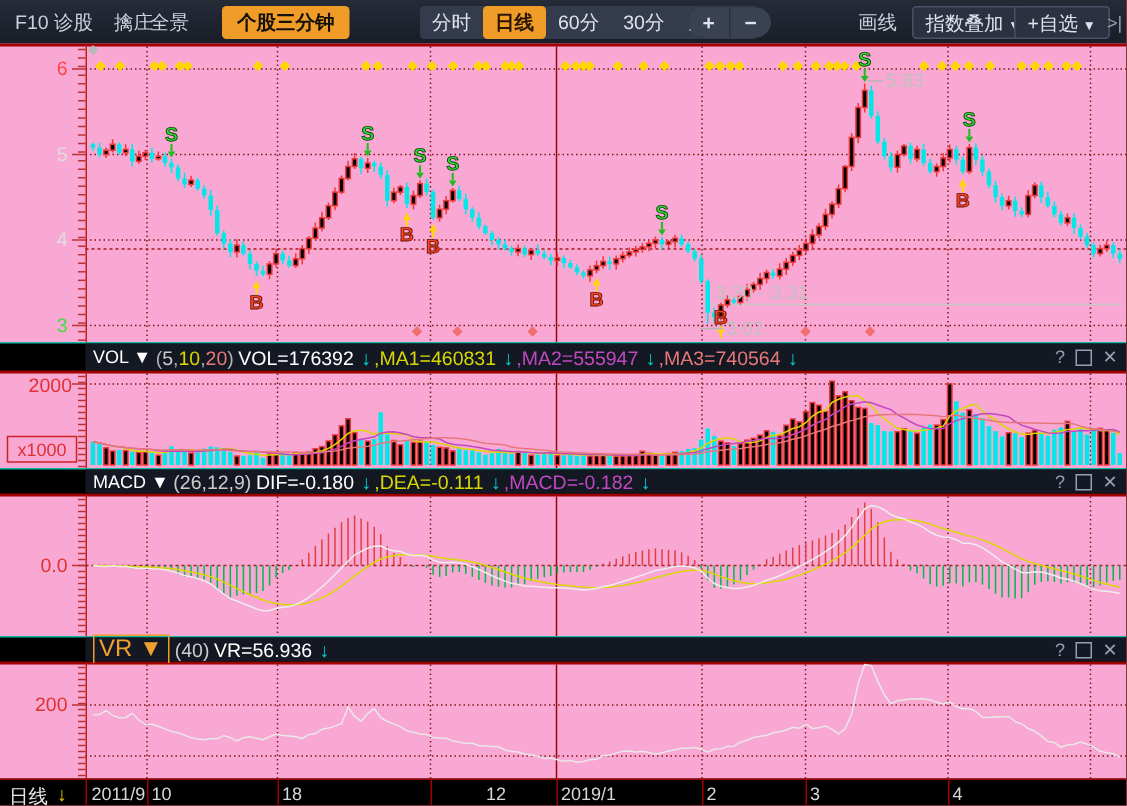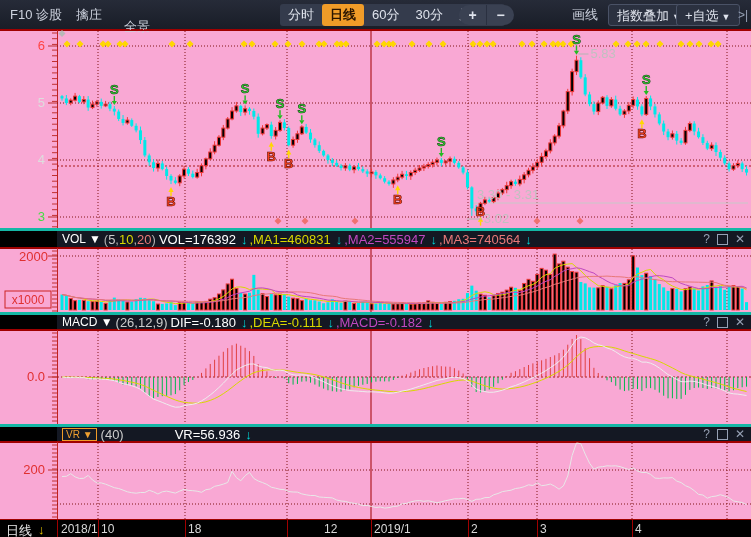--- a/index.html
+++ b/index.html
@@ -14,21 +14,21 @@
   #seg{position:absolute;left:280px;top:4px;height:22px;background:#343b4c;border-radius:3px;display:flex;}
   .segbtn{height:22px;line-height:22px;padding:0 8px;font-size:13px;color:#dfe3ec;border-radius:3px;}
   .segbtn.active{background:#f09c28;color:#2a1500;font-weight:bold;}
   .caret{font-size:9px;margin-left:3px;color:inherit;}
   #zoomctl{position:absolute;left:459px;top:5px;height:20px;background:#3a4152;border-radius:10px;display:flex;overflow:hidden;}
   .zbtn{width:27px;text-align:center;line-height:20px;color:#dfe3ec;font-size:14px;font-weight:bold;}
   .zbtn+.zbtn{border-left:1px solid #2a3040;}
   .tbbtn{position:absolute;top:4px;height:22px;line-height:22px;padding:0 8px;background:#2b3140;
          border:1px solid #4a5266;border-radius:3px;color:#dfe3ec;font-size:13px;box-sizing:border-box;}
   
-  .phdr{position:absolute;left:0;width:751px;background:#000;border-top:3px solid #14b8a6;border-bottom:1px solid #a00000;box-sizing:border-box;}
+  .phdr{position:absolute;left:0;width:751px;background:#000;border-top:1px solid #14b8a6;border-bottom:1px solid #a00000;box-sizing:border-box;}
   .phdr .inner{position:absolute;left:57px;right:0;top:0;bottom:0;background:#141823;
                font-size:13px;display:flex;align-items:center;padding-left:5px;}
   .hspan{margin-right:3px;white-space:pre;}
   .arrowdn{color:#00d8d8;font-weight:bold;margin:0 2px;}
   .wicons{position:absolute;right:6px;top:0;bottom:0;display:flex;align-items:center;gap:7px;color:#96a0b4;font-size:12px;}
   .wbox{width:9px;height:9px;border:1px solid #96a0b4;display:inline-block;}
   .vrbox{border:1px solid #f09c28;color:#f0a030;padding:0 3px;margin-right:4px;font-size:13px;}
   
   #bottombar{position:absolute;left:0;top:519px;width:751px;height:18px;background:#000;border-top:1px solid #a00000;box-sizing:border-box;}
   .datelbl{position:absolute;top:2px;color:#d8d8d8;font-size:12px;}
@@ -40,22 +40,23 @@
 </head>
 <body>
 
 <div id="win">
 
   <div id="toolbar">
     <div id="tb-menu">
         <span class="tbitem" style="left: 10px;">F10</span>
         <span class="tbitem" style="left: 36px;">诊股</span>
         <span class="tbitem" style="left: 76px;">擒庄</span>
-        <span class="tbitem" style="left: 124px; margin-top: 12px;">全景</span>
+        <span class="tbitem" style="left: 100px;">全景</span>
       </div>
+    <button id="promo">个股三分钟</button>
     <div id="seg">
         <span class="segbtn">分时</span>
         <span class="segbtn active">日线</span>
         <span class="segbtn">60分</span>
         <span class="segbtn">30分</span>
         <span class="segbtn">周线<span class="caret">▼</span></span>
       </div>
     <div id="zoomctl">
         <span class="zbtn">+</span>
         <span class="zbtn">−</span>
@@ -960,23 +961,23 @@
       <line x1="733.44" y1="47" x2="733.44" y2="60.27435686686242" stroke="#00b84c" stroke-width="1"></line>
       <line x1="737.8000000000001" y1="47" x2="737.8000000000001" y2="58.13005743300231" stroke="#00b84c" stroke-width="1"></line>
       <line x1="742.1600000000001" y1="47" x2="742.1600000000001" y2="57.24627649226686" stroke="#00b84c" stroke-width="1"></line>
       <line x1="746.5200000000001" y1="47" x2="746.5200000000001" y2="56.64962821123691" stroke="#00b84c" stroke-width="1"></line>
       <polyline points="62,47.0 66.36,47.1 70.72,47.2 75.08,47.2 79.44,47.3 83.8,47.3 88.16,47.6 92.52000000000001,47.8 96.88,48.0 101.24000000000001,48.2 105.6,48.5 109.96000000000001,48.7 114.32000000000001,49.1 118.68,49.7 123.04,50.5 127.4,51.3 131.76,52.2 136.12,53.2 140.48000000000002,54.4 144.84,56.1 149.2,58.1 153.56,60.3 157.92000000000002,62.4 162.28,64.4 166.64000000000001,66.3 171,68.2 175.36,70.0 179.72000000000003,71.4 184.08,72.3 188.44,72.8 192.8,73.1 197.16,73.1 201.52,72.7 205.88000000000002,71.8 210.24,70.4 214.60000000000002,68.6 218.96,66.4 223.32000000000002,63.7 227.68,60.7 232.04000000000002,57.4 236.4,53.9 240.76000000000002,50.7 245.12,47.6 249.48000000000002,44.9 253.84,42.7 258.20000000000005,41.4 262.56,40.5 266.92,39.9 271.28000000000003,39.8 275.64,40.0 280,40.0 284.36,40.1 288.72,40.8 293.08000000000004,41.6 297.44000000000005,42.3 301.8,42.8 306.16,43.3 310.52,43.9 314.88,44.6 319.24,45.7 323.6,46.9 327.96000000000004,48.3 332.32,49.7 336.68,51.3 341.04,52.8 345.40000000000003,54.2 349.76000000000005,55.5 354.12,56.5 358.48,57.5 362.84000000000003,58.3 367.20000000000005,59.0 371.56,59.6 375.92,60.1 380.28000000000003,60.5 384.64000000000004,61.0 389,61.4 393.36,61.7 397.72,61.8 402.08000000000004,61.7 406.44,61.4 410.8,60.9 415.16,60.3 419.52000000000004,59.5 423.88000000000005,58.6 428.24,57.5 432.6,56.4 436.96000000000004,55.2 441.32000000000005,54.1 445.68,53.0 450.04,51.9 454.40000000000003,51.0 458.76000000000005,50.3 463.12,50.0 467.48,50.1 471.84000000000003,51.2 476.20000000000005,52.7 480.56000000000006,54.4 484.92,55.8 489.28000000000003,57.1 493.64000000000004,58.1 498.00000000000006,58.8 502.36,59.1 506.72,59.0 511.08000000000004,58.5 515.44,57.9 519.8,57.1 524.1600000000001,56.1 528.52,54.8 532.8800000000001,53.4 537.24,51.8 541.6,50.1 545.96,48.2 550.32,46.1 554.6800000000001,43.8 559.04,41.3 563.4000000000001,38.5 567.76,35.1 572.1200000000001,31.1 576.48,26.8 580.84,22.8 585.2,19.8 589.5600000000001,17.8 593.9200000000001,16.9 598.2800000000001,16.5 602.64,16.3 607,16.7 611.36,17.2 615.72,18.1 620.08,19.4 624.44,20.9 628.8000000000001,22.3 633.1600000000001,23.5 637.5200000000001,24.8 641.88,26.2 646.24,27.4 650.6,28.6 654.96,29.9 659.32,31.5 663.6800000000001,33.5 668.0400000000001,35.7 672.4000000000001,37.9 676.76,40.2 681.12,42.5 685.48,44.4 689.84,45.7 694.2,46.9 698.5600000000001,48.0 702.9200000000001,49.1 707.2800000000001,50.4 711.6400000000001,51.5 716,52.7 720.36,54.0 724.72,55.4 729.08,56.9 733.44,58.3 737.8000000000001,59.4 742.1600000000001,60.5 746.5200000000001,61.5 " fill="none" stroke="#d8d800" stroke-width="1"></polyline>
       <polyline points="62,47.0 66.36,47.5 70.72,47.6 75.08,47.2 79.44,47.6 83.8,47.6 88.16,48.5 92.52000000000001,48.8 96.88,48.8 101.24000000000001,49.2 105.6,49.3 109.96000000000001,49.9 114.32000000000001,50.7 118.68,52.1 123.04,53.7 127.4,54.5 131.76,55.7 136.12,57.2 140.48000000000002,59.3 144.84,62.7 149.2,66.0 153.56,69.1 157.92000000000002,70.7 162.28,72.4 166.64000000000001,74.2 171,75.9 175.36,77.2 179.72000000000003,77.0 184.08,75.7 188.44,74.9 192.8,74.3 197.16,73.1 201.52,70.9 205.88000000000002,68.2 210.24,65.0 214.60000000000002,61.4 218.96,57.5 223.32000000000002,53.2 227.68,48.7 232.04000000000002,44.2 236.4,40.0 240.76000000000002,37.6 245.12,35.5 249.48000000000002,34.1 253.84,34.0 258.20000000000005,36.0 262.56,37.1 266.92,37.6 271.28000000000003,39.5 275.64,40.4 280,40.2 284.36,40.8 288.72,43.4 293.08000000000004,44.8 297.44000000000005,45.2 301.8,44.8 306.16,45.1 310.52,46.2 314.88,47.8 319.24,49.7 323.6,51.7 327.96000000000004,53.8 332.32,55.7 336.68,57.4 341.04,58.9 345.40000000000003,59.7 349.76000000000005,60.6 354.12,60.9 358.48,61.2 362.84000000000003,61.5 367.20000000000005,61.9 371.56,61.8 375.92,62.0 380.28000000000003,62.3 384.64000000000004,62.8 389,63.3 393.36,63.0 397.72,62.2 402.08000000000004,61.1 406.44,60.3 410.8,59.1 415.16,57.7 419.52000000000004,56.3 423.88000000000005,54.8 428.24,53.4 432.6,51.9 436.96000000000004,50.4 441.32000000000005,49.6 445.68,48.7 450.04,47.6 454.40000000000003,47.3 458.76000000000005,47.6 463.12,48.5 467.48,50.9 471.84000000000003,55.3 476.20000000000005,59.0 480.56000000000006,60.8 484.92,61.6 489.28000000000003,62.3 493.64000000000004,62.2 498.00000000000006,61.4 502.36,60.2 506.72,58.6 511.08000000000004,56.8 515.44,55.5 519.8,53.8 524.1600000000001,51.9 528.52,49.8 532.8800000000001,47.7 537.24,45.5 541.6,43.1 545.96,40.6 550.32,37.7 554.6800000000001,34.8 559.04,31.4 563.4000000000001,27.1 567.76,21.6 572.1200000000001,15.2 576.48,9.2 580.84,7.0 585.2,7.8 589.5600000000001,10.0 593.9200000000001,13.0 598.2800000000001,14.8 602.64,15.8 607,18.0 611.36,19.4 615.72,21.8 620.08,24.7 624.44,26.8 628.8000000000001,28.0 633.1600000000001,28.4 637.5200000000001,29.8 641.88,32.1 646.24,32.1 650.6,33.2 654.96,35.2 659.32,38.0 663.6800000000001,41.3 668.0400000000001,44.6 672.4000000000001,46.8 676.76,49.4 681.12,51.6 685.48,51.8 689.84,51.1 694.2,51.4 698.5600000000001,52.4 702.9200000000001,53.7 707.2800000000001,55.3 711.6400000000001,56.1 716,57.5 720.36,59.1 724.72,60.9 729.08,62.9 733.44,63.8 737.8000000000001,64.1 742.1600000000001,64.8 746.5200000000001,65.5 " fill="none" stroke="#eeeeee" stroke-width="1"></polyline>
     </svg>
 
   <div id="vrhdr" class="phdr" style="top:424px;height:18px">
       <div class="inner">
-        <span class="vrbox" style="font-size: 10px;">VR ▼</span>
+        <span class="vrbox" style="font-size: 16px;">VR ▼</span>
         <span class="hspan"><span style="color: rgb(204, 204, 204);">(40)</span></span>
-        <span class="hspan" style="color: rgb(255, 255, 255); margin-left: 48px;">VR=56.936</span>
+        <span class="hspan" style="color: rgb(255, 255, 255);">VR=56.936</span>
         <span class="arrowdn">↓</span>
         <div class="wicons">
           <span>?</span>
           <span class="wbox"></span>
           <span style="font-weight: bold;">✕</span>
         </div>
       </div>
     </div>
   <svg id="svg-vr" width="751" height="77" style="top:442px">
       <line x1="0" y1="0.5" x2="751" y2="0.5" stroke="#a00000" stroke-width="1"></line>
@@ -1019,21 +1020,21 @@
     <span id="period">日线</span>
     <span id="periodarrow">↓</span>
   <div class="datetick" style="left: 57px;"></div>
       <div class="datetick" style="left: 98px;"></div>
       <div class="datetick" style="left: 185px;"></div>
       <div class="datetick" style="left: 287px;"></div>
       <div class="datetick" style="left: 371px;"></div>
       <div class="datetick" style="left: 468px;"></div>
       <div class="datetick" style="left: 537px;"></div>
       <div class="datetick" style="left: 632px;"></div>
-      <span class="datelbl" style="left: 61px;">2018/1</span>
+      <span class="datelbl" style="left: 61px;">2011/9</span>
       <span class="datelbl" style="left: 101px;">10</span>
       <span class="datelbl" style="left: 188px;">18</span>
       <span class="datelbl" style="left: 290px; margin-left: 34px;">12</span>
       <span class="datelbl" style="left: 374px;">2019/1</span>
       <span class="datelbl" style="left: 471px;">2</span>
       <span class="datelbl" style="left: 540px;">3</span>
       <span class="datelbl" style="left: 635px;">4</span>
     </div>
 
 </div>

